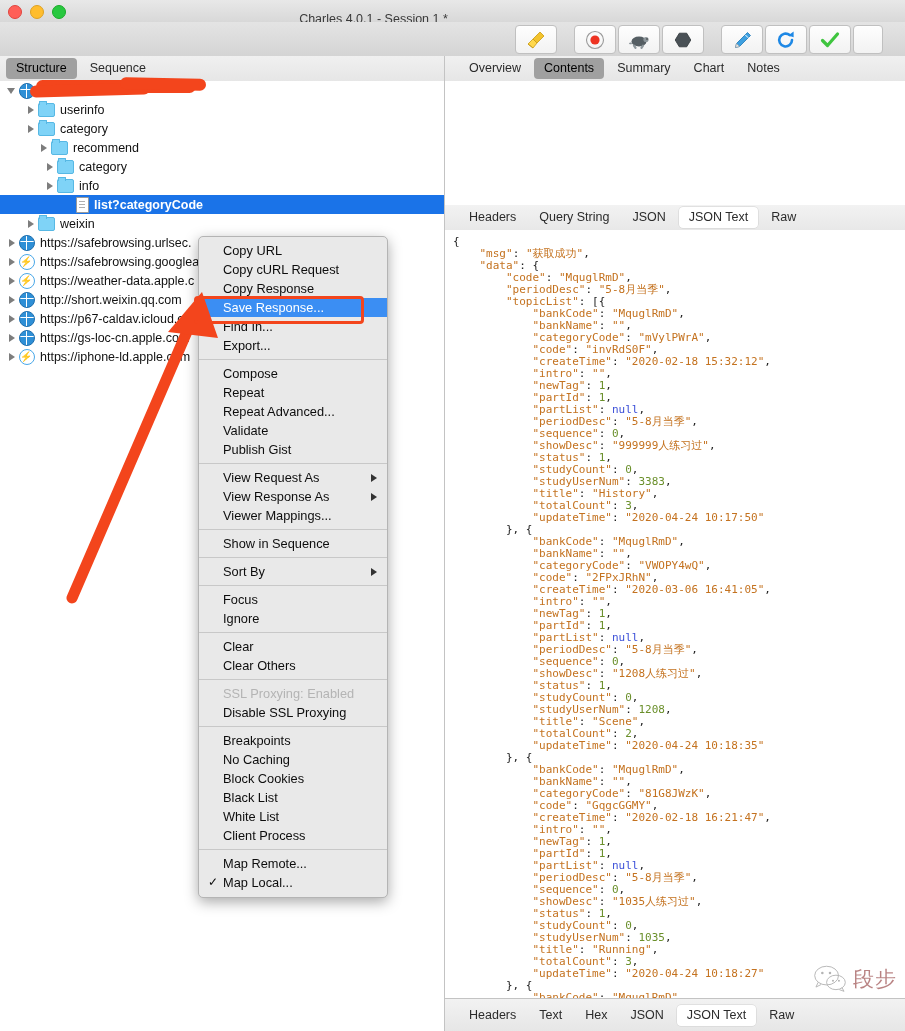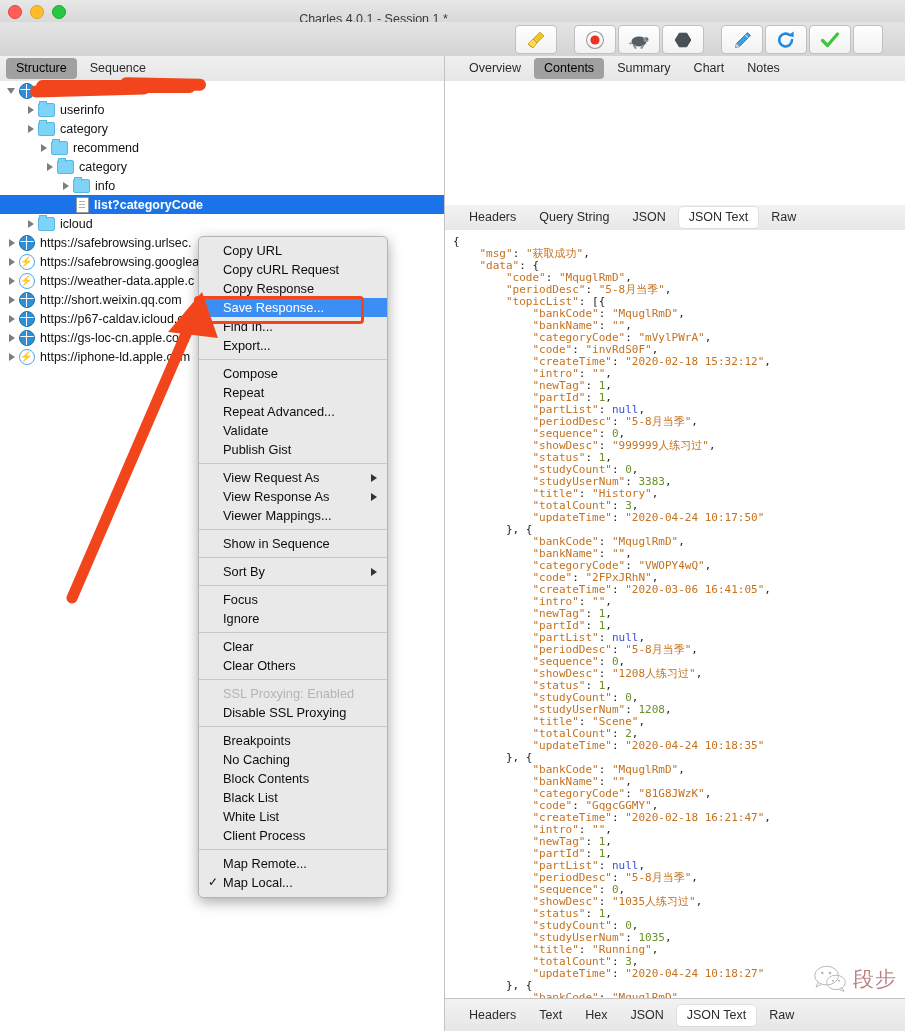--- a/index.html
+++ b/index.html
@@ -340,34 +340,34 @@
       <div class="tree-row" style="padding-left: 38px;">
         <div class="disc closed"></div>
         <div class="folder-ico"></div>
         <span class="tree-label">recommend</span>
       </div>
       <div class="tree-row" style="padding-left: 44px;">
         <div class="disc closed"></div>
         <div class="folder-ico"></div>
         <span class="tree-label">category</span>
       </div>
-      <div class="tree-row" style="padding-left: 60px;">
+      <div class="tree-row" style="padding-left: 44px;">
         <div class="disc closed"></div>
         <div class="folder-ico"></div>
         <span class="tree-label">info</span>
       </div>
       <div class="tree-row selected" style="padding-left: 63px;">
         <div class="disc "></div>
         <div class="doc-ico"></div>
         <span class="tree-label">list?categoryCode</span>
       </div>
       <div class="tree-row" style="padding-left: 25px;">
         <div class="disc closed"></div>
         <div class="folder-ico"></div>
-        <span class="tree-label">icloud</span>
+        <span class="tree-label">weixin</span>
       </div>
       <div class="tree-row" style="padding-left: 6px;">
         <div class="disc closed"></div>
         <div class="globe-ico"></div>
         <span class="tree-label">https://safebrowsing.urlsec.</span>
       </div>
       <div class="tree-row" style="padding-left: 6px;">
         <div class="disc closed"></div>
         <div class="bolt-ico">⚡</div>
         <span class="tree-label">https://safebrowsing.googlea</span>
@@ -529,21 +529,21 @@
       <div class="mi"><span>Ignore</span></div>
       <div class="msep"></div>
       <div class="mi"><span>Clear</span></div>
       <div class="mi"><span>Clear Others</span></div>
       <div class="msep"></div>
       <div class="mi disabled"><span>SSL Proxying: Enabled</span></div>
       <div class="mi"><span>Disable SSL Proxying</span></div>
       <div class="msep"></div>
       <div class="mi"><span>Breakpoints</span></div>
       <div class="mi"><span>No Caching</span></div>
-      <div class="mi"><span>Block Contents</span></div>
+      <div class="mi"><span>Block Cookies</span></div>
       <div class="mi"><span>Black List</span></div>
       <div class="mi"><span>White List</span></div>
       <div class="mi"><span>Client Process</span></div>
       <div class="msep"></div>
       <div class="mi"><span>Map Remote...</span></div>
       <div class="mi"><span class="checkmark">✓</span><span>Map Local...</span></div>
     </div>
 
   <div class="hl-ring"></div>
 

